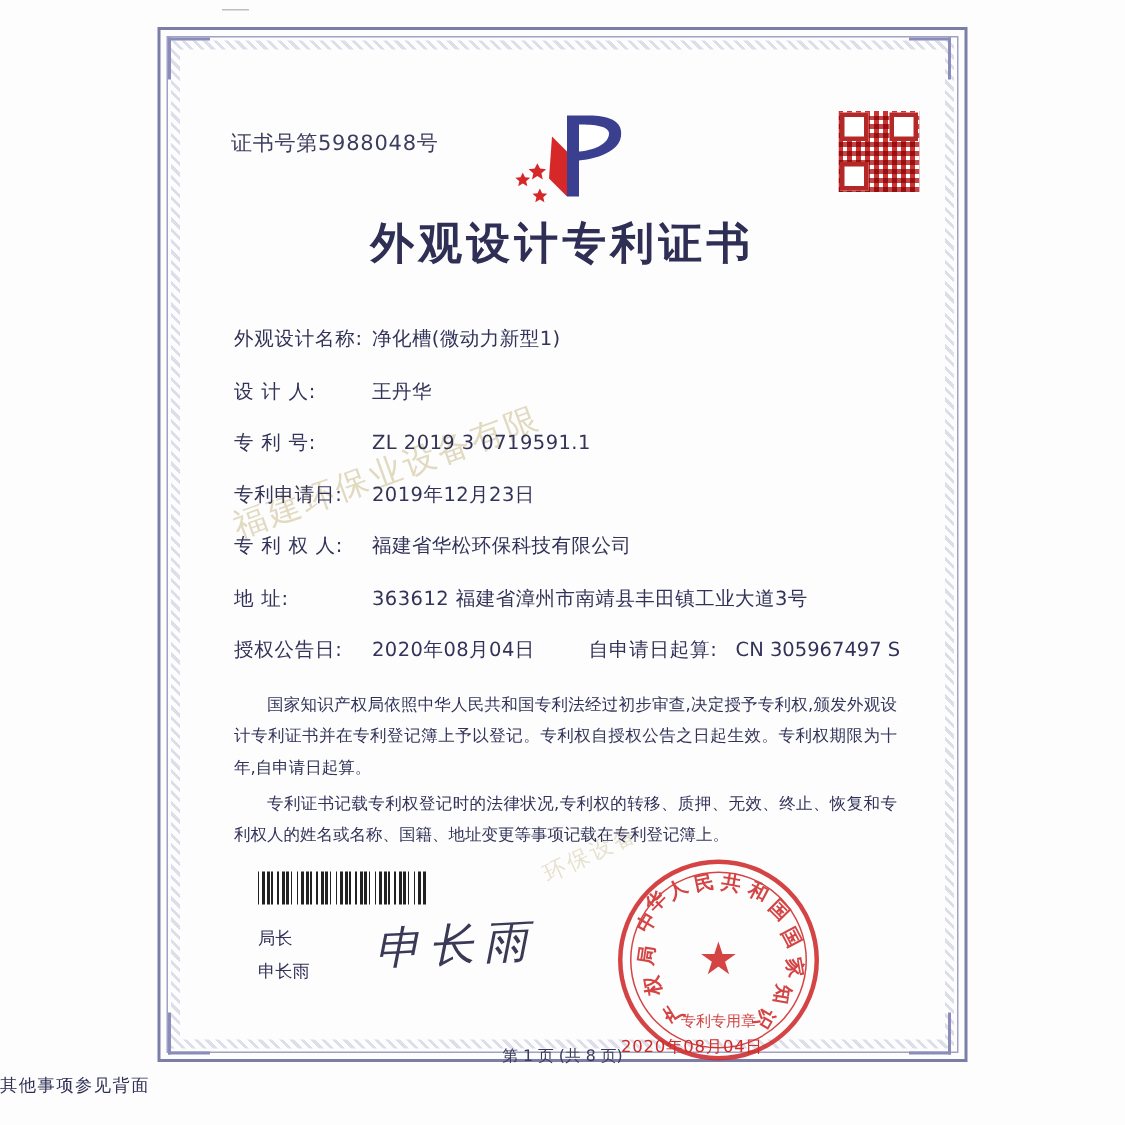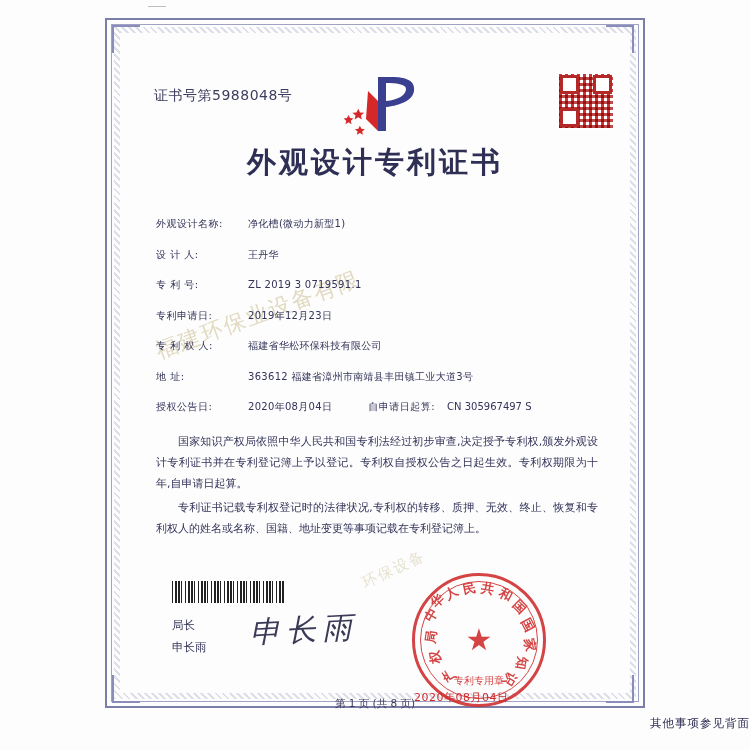--- a/index.html
+++ b/index.html
@@ -135,21 +135,21 @@
   }
 
   .fields {
     margin-top: 34px;
     padding-left: 26px;
     padding-right: 14px;
   }
   .field {
     display: flex;
     align-items: baseline;
-    font-size: 10px;
+    font-size: 13px;
     color: #33335a;
     margin-bottom: 16.5px;
     white-space: nowrap;
   }
   .field .label {
     width: 86px;
     flex: 0 0 86px;
     letter-spacing: 0.5px;
   }
   .field .label.wide {
@@ -273,21 +273,21 @@
     text-align: center;
     font-size: 10.5px;
     color: #3a3a5a;
   }
 
   .footer-note {
     position: absolute;
     left: 0;
     right: 0;
     top: 716px;
-    text-align: right;
+    text-align: left;
     font-size: 11.5px;
     color: #2f2f55;
     letter-spacing: 1px;
   }
 
   .watermark {
     position: absolute;
     left: 150px;
     top: 300px;
     font-size: 22px;

